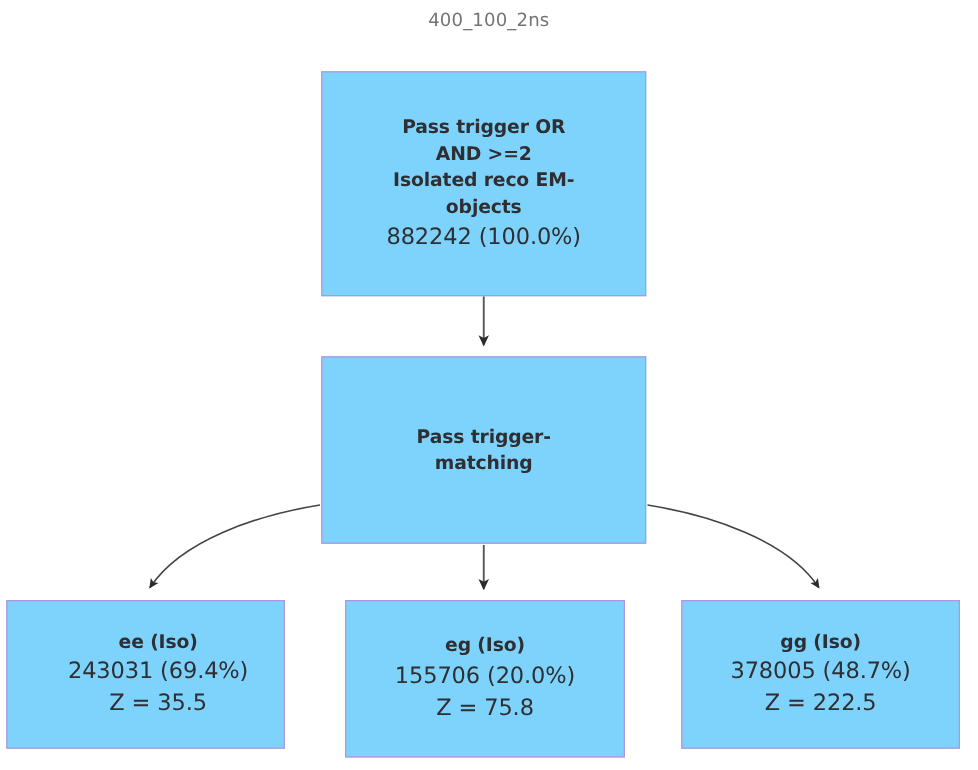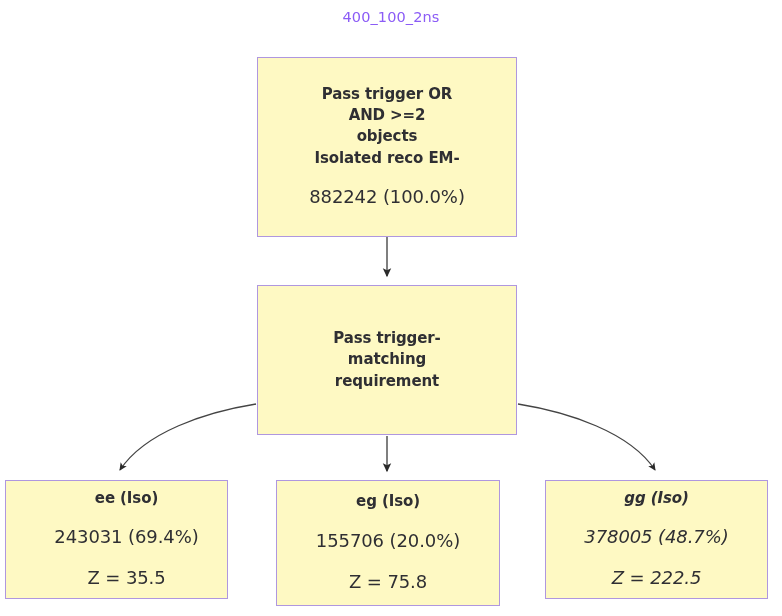--- a/index.html
+++ b/index.html
@@ -27,54 +27,52 @@
     height: 616px;
     pointer-events: none;
   }
   .chart-title {
     position: absolute;
     left: 0;
     top: 9px;
     width: 782px;
     text-align: center;
     font-size: 14.5px;
-    color: #8b5cf6;
+    color: #737373;
     letter-spacing: 0.1px;
   }
   .node {
     position: absolute;
     box-sizing: border-box;
-    background: #fef9c3;
+    background: #7dd3fc;
     border: 1.6px solid #af97df;
     display: flex;
     flex-direction: column;
-    align-items: center;
     justify-content: center;
     text-align: center;
     color: #2f2f33;
-    gap: 15px;
   }
   .node-title {
     font-size: 15px;
     font-weight: bold;
     line-height: 1.42;
     letter-spacing: -0.1px;
   }
   .node-value {
     font-size: 18px;
     font-weight: normal;
     line-height: 1.45;
     letter-spacing: -0.1px;
   }
   
   #node-root     { left: 257px; top: 57px;  width: 260px; height: 180px; }
   #node-match    { left: 257px; top: 285px; width: 260px; height: 150px; }
   #node-ee       { left: 5px;   top: 480px; width: 223px; height: 119px; padding-left: 20px; }
   #node-eg       { left: 276px; top: 480px; width: 224px; height: 126px; }
-  #node-gg       { left: 545px; top: 480px; width: 223px; height: 119px; font-style: italic; }
+  #node-gg       { left: 545px; top: 480px; width: 223px; height: 119px; }
 </style>
 </head>
 <body>
 
 <div id="canvas">
 
   <div class="chart-title">400_100_2ns</div>
 
   <svg id="edges" viewBox="0 0 782 616">
     <defs>
@@ -97,31 +95,30 @@
 
     <g>
       <path d="M518,404 C568,412 630,432 655,470" stroke="#444444" stroke-width="1.3" fill="none" marker-end="url(#arrowhead)"></path>
     </g>
   </svg>
 
   <div class="node" id="node-root">
     <div class="node-title">
       <div>Pass trigger OR</div>
       <div>AND &gt;=2</div>
+      <div>Isolated reco EM-</div>
       <div>objects</div>
-      <div>Isolated reco EM-</div>
     </div>
     <div class="node-value">882242 (100.0%)</div>
   </div>
 
   <div class="node" id="node-match">
     <div class="node-title">
       <div>Pass trigger-</div>
       <div>matching</div>
-      <div>requirement</div>
     </div>
   </div>
 
   <div class="node" id="node-ee">
     <div class="node-title">ee (Iso)</div>
     <div class="node-value">243031 (69.4%)</div>
     <div class="node-value">Z = 35.5</div>
   </div>
 
   <div class="node" id="node-eg">

